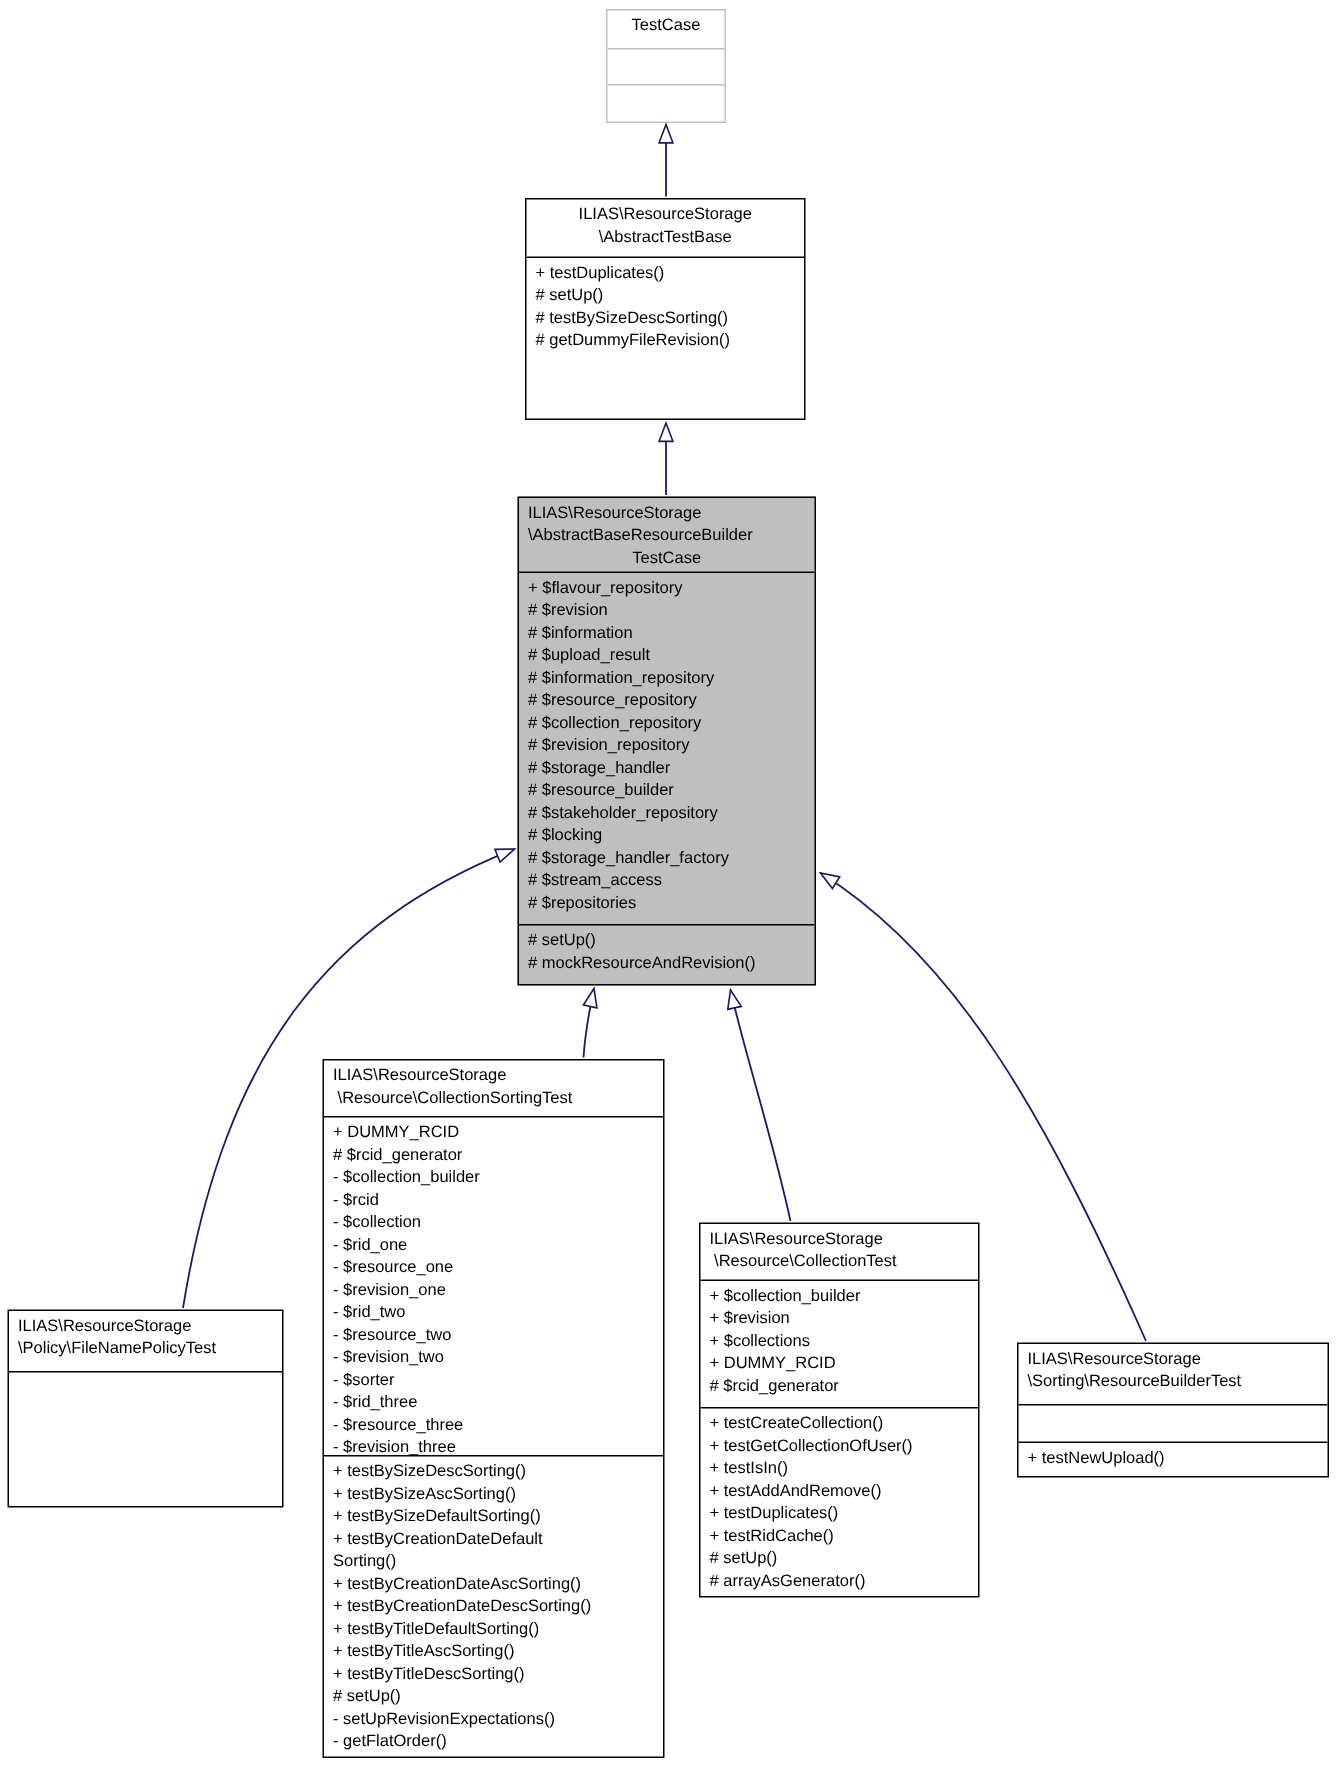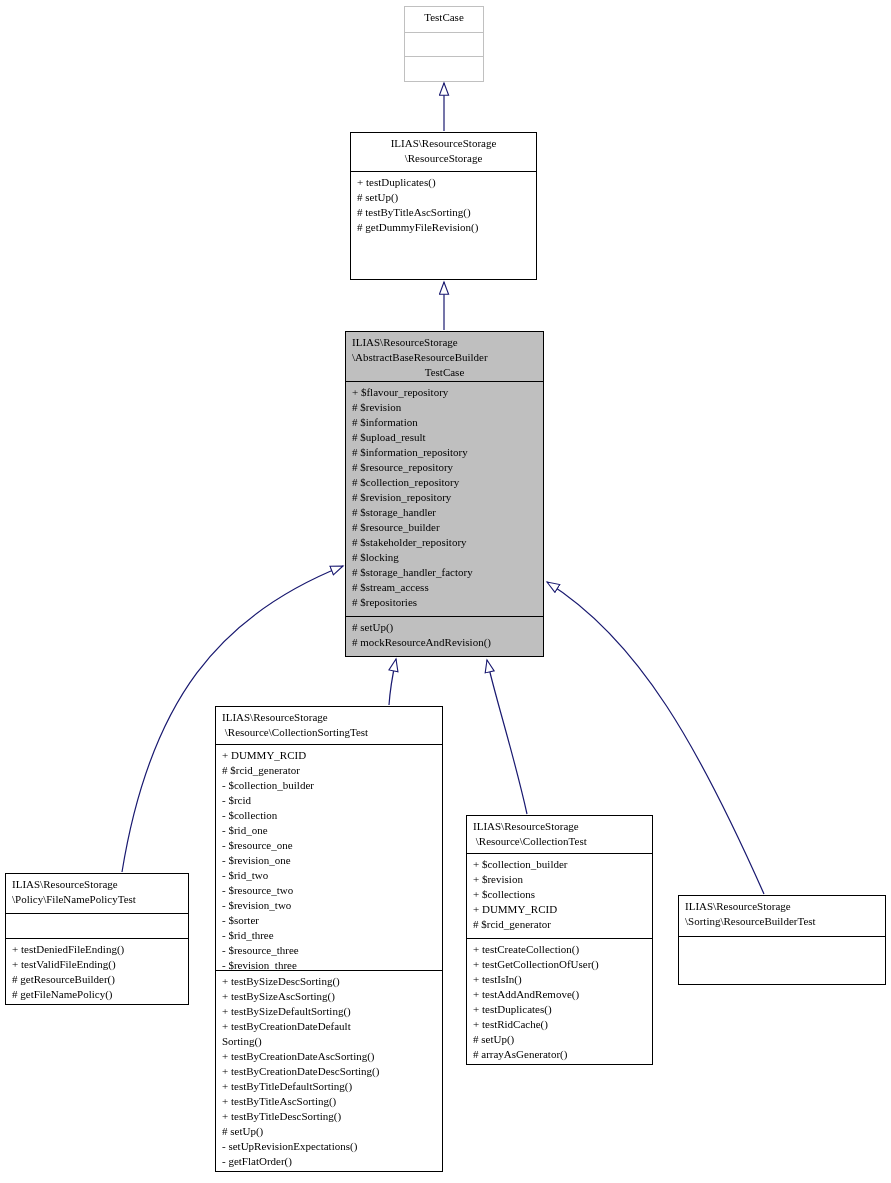--- a/index.html
+++ b/index.html
@@ -16,21 +16,21 @@
     font-size:11px;color:#000;
   }
   #canvas{position:absolute;left:0;top:0;width:891px;height:1183px;}
   .class-box{
     position:absolute;box-sizing:border-box;
     background:#fff;border:1px solid var(--border);
     display:flex;flex-direction:column;overflow:hidden;
   }
   .class-box.highlight{background:var(--hl);}
   .class-box.external{border-color:var(--ext-border);}
-  .sec{box-sizing:border-box;padding:3px 6px;overflow:hidden;font-family:Liberation Serif, serif;}
+  .sec{box-sizing:border-box;padding:3px 6px;overflow:hidden;}
   .sec + .sec{border-top:1px solid var(--border);}
   .external .sec + .sec{border-top:1px solid var(--ext-border);}
   .sec.grow{flex:1 1 auto;}
   .line,.tline{line-height:15px;white-space:pre;}
   .t-center .tline{text-align:center;}
   .t-left .tline{text-align:left;}
   .t-mixed .tline{text-align:left;}
   .t-mixed .tline:last-child{text-align:center;}
   #edges{position:absolute;left:0;top:0;pointer-events:none;}
 </style>
@@ -43,26 +43,26 @@
     <div class="sec title" style="height:25px;">
         <div class="tline">TestCase</div>
       </div>
     <div class="sec attrs" style="height:24px;"></div>
     <div class="sec methods grow"></div>
   </div>
 
   <div class="class-box t-center" style="left:350px;top:132px;width:187px;height:148px;">
     <div class="sec title" style="height:38px;">
         <div class="tline">ILIAS\ResourceStorage</div>
-        <div class="tline">\ResourceStorage</div>
+        <div class="tline">\AbstractTestBase</div>
       </div>
     <div class="sec methods grow">
         <div class="line">+ testDuplicates()</div>
         <div class="line"># setUp()</div>
-        <div class="line"># testByTitleAscSorting()</div>
+        <div class="line"># testBySizeDescSorting()</div>
         <div class="line"># getDummyFileRevision()</div>
       </div>
   </div>
 
   <div class="class-box highlight t-mixed" style="left:345px;top:331px;width:199px;height:326px;">
     <div class="sec title" style="height:49px;">
         <div class="tline">ILIAS\ResourceStorage</div>
         <div class="tline">\AbstractBaseResourceBuilder</div>
         <div class="tline">TestCase</div>
       </div>
@@ -88,26 +88,20 @@
         <div class="line"># mockResourceAndRevision()</div>
       </div>
   </div>
 
   <div class="class-box t-left" style="left:5px;top:873px;width:184px;height:132px;">
     <div class="sec title" style="height:40px;">
         <div class="tline">ILIAS\ResourceStorage</div>
         <div class="tline">\Policy\FileNamePolicyTest</div>
       </div>
     <div class="sec attrs" style="height:25px;"></div>
-    <div class="sec methods grow">
-        <div class="line">+ testDeniedFileEnding()</div>
-        <div class="line">+ testValidFileEnding()</div>
-        <div class="line"># getResourceBuilder()</div>
-        <div class="line"># getFileNamePolicy()</div>
-      </div>
   </div>
 
   <div class="class-box t-left" style="left:215px;top:706px;width:228px;height:466px;">
     <div class="sec title" style="height:37px;">
         <div class="tline">ILIAS\ResourceStorage</div>
         <div class="tline"> \Resource\CollectionSortingTest</div>
       </div>
     <div class="sec attrs" style="height:227px;">
         <div class="line">+ DUMMY_RCID</div>
         <div class="line"># $rcid_generator</div>
@@ -165,20 +159,23 @@
         <div class="line"># arrayAsGenerator()</div>
       </div>
   </div>
 
   <div class="class-box t-left" style="left:678px;top:895px;width:208px;height:90px;">
     <div class="sec title" style="height:40px;">
         <div class="tline">ILIAS\ResourceStorage</div>
         <div class="tline">\Sorting\ResourceBuilderTest</div>
       </div>
     <div class="sec attrs" style="height:25px;"></div>
+    <div class="sec methods grow">
+        <div class="line">+ testNewUpload()</div>
+      </div>
   </div>
 
   <svg id="edges" width="891" height="1183" viewBox="0 0 891 1183">
     <defs>
       <marker id="tri" markerUnits="userSpaceOnUse" markerWidth="15" markerHeight="12" refX="13" refY="5.5" orient="auto">
         <path d="M13,5.5 L0.8,0.9 L0.8,10.1 Z" fill="#ffffff" stroke="var(--edge)" stroke-width="1.1"></path>
       </marker>
     </defs>
     <path d="M444,131 L444,83" fill="none" stroke="var(--edge)" stroke-width="1.2" marker-end="url(#tri)"></path>
     <path d="M444,330 L444,282" fill="none" stroke="var(--edge)" stroke-width="1.2" marker-end="url(#tri)"></path>

